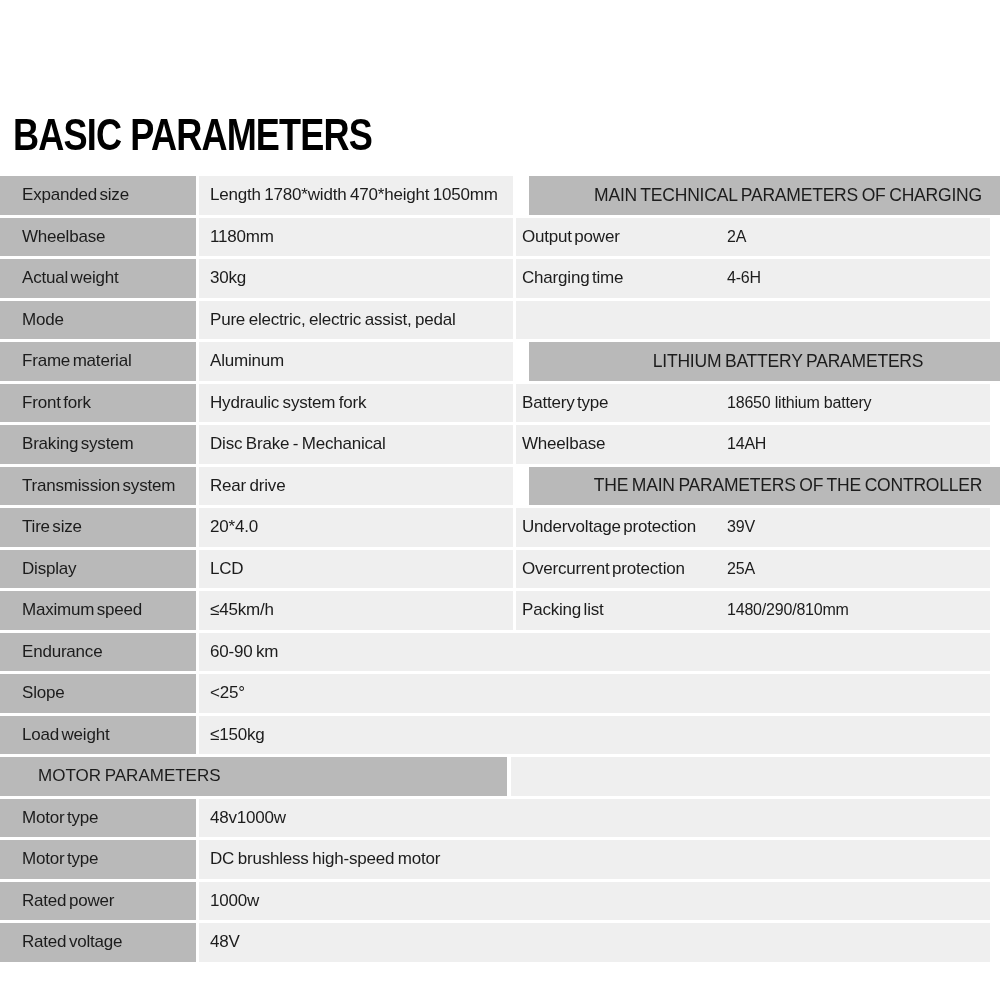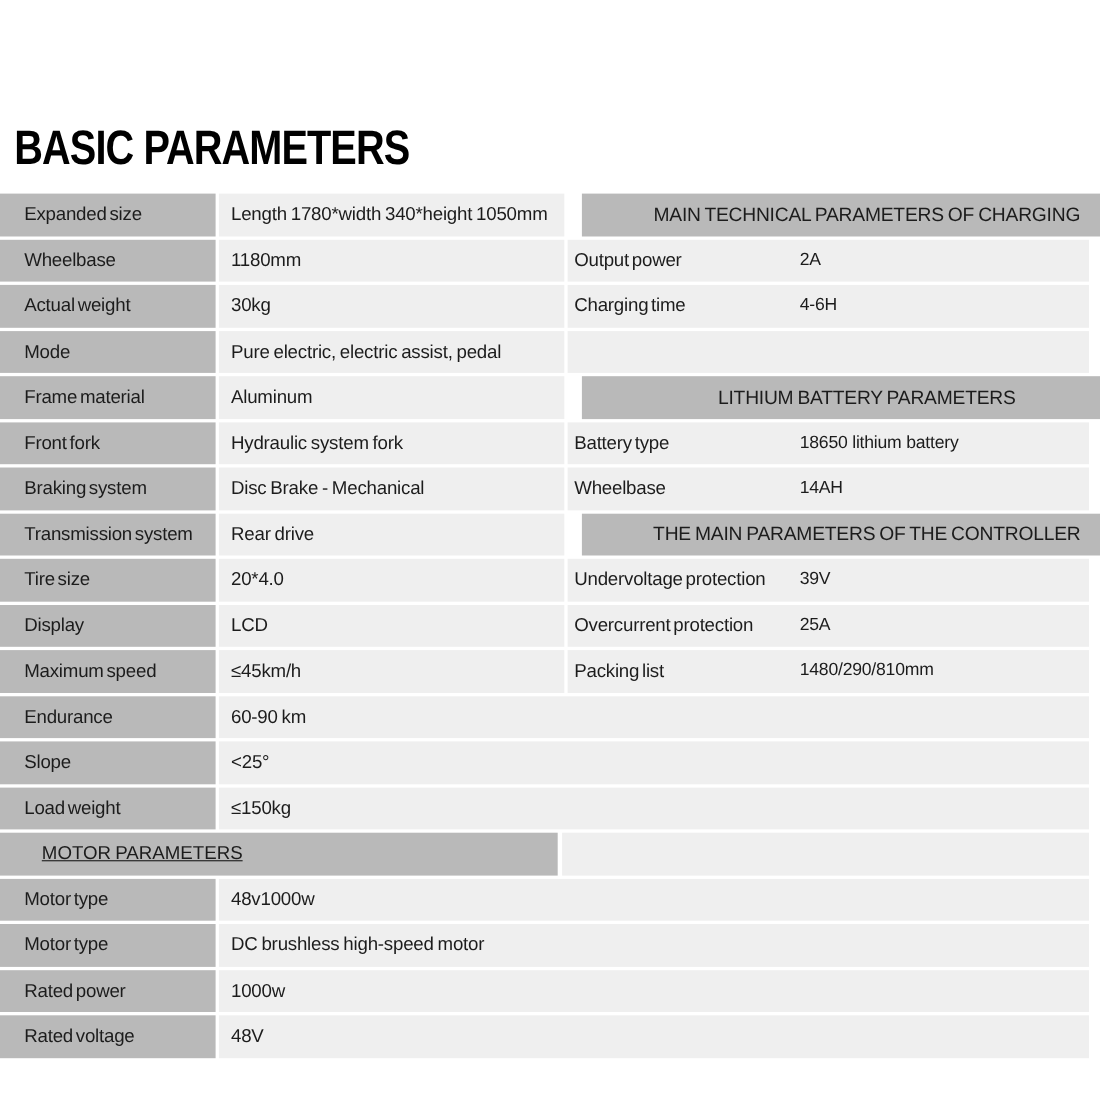--- a/index.html
+++ b/index.html
@@ -24,42 +24,42 @@
     left:0;width:196px;background:#b9b9b9;padding-left:22px;
     font-size:17px;word-spacing:-2px;letter-spacing:-0.2px;
   }
   .val{
     left:199px;width:314px;background:#efefef;padding-left:11px;
     font-size:17px;word-spacing:-1px;letter-spacing:-0.2px;
   }
   .val.wide{width:791px;}
   .mhead{
     left:0;width:507px;background:#b9b9b9;padding-left:38px;
-    font-size:17px;word-spacing:-1px;text-decoration:underline;
+    font-size:17px;word-spacing:-1px;
   }
   .mfill{left:511px;width:479px;background:#efefef;}
   .rhead{
     left:516px;width:484px;background:#b9b9b9;justify-content:center;
     padding-left:34px;font-size:17.5px;word-spacing:-1px;letter-spacing:-0.2px;margin-left:13px;
   }
   .rrow{left:516px;width:474px;background:#efefef;}
   .rlab{padding-left:6px;font-size:17px;word-spacing:-2px;letter-spacing:-0.2px;}
   .rval{position:absolute;left:211px;font-size:16px;letter-spacing:-0.2px;}
 </style>
 </head>
 <body>
 
 <div class="canvas">
   <h1 class="title">BASIC PARAMETERS</h1>
 
   <div class="table">
 
     <div class="slot">
       <div class="cell lab">Expanded size</div>
-      <div class="cell val">Length 1780*width 340*height 1050mm</div>
+      <div class="cell val">Length 1780*width 470*height 1050mm</div>
       <div class="cell rhead">MAIN TECHNICAL PARAMETERS OF CHARGING</div>
     </div>
 
     <div class="slot">
       <div class="cell lab">Wheelbase</div>
       <div class="cell val">1180mm</div>
       <div class="cell rrow">
         <span class="rlab">Output power</span>
         <span class="rval">2A</span>
       </div>

